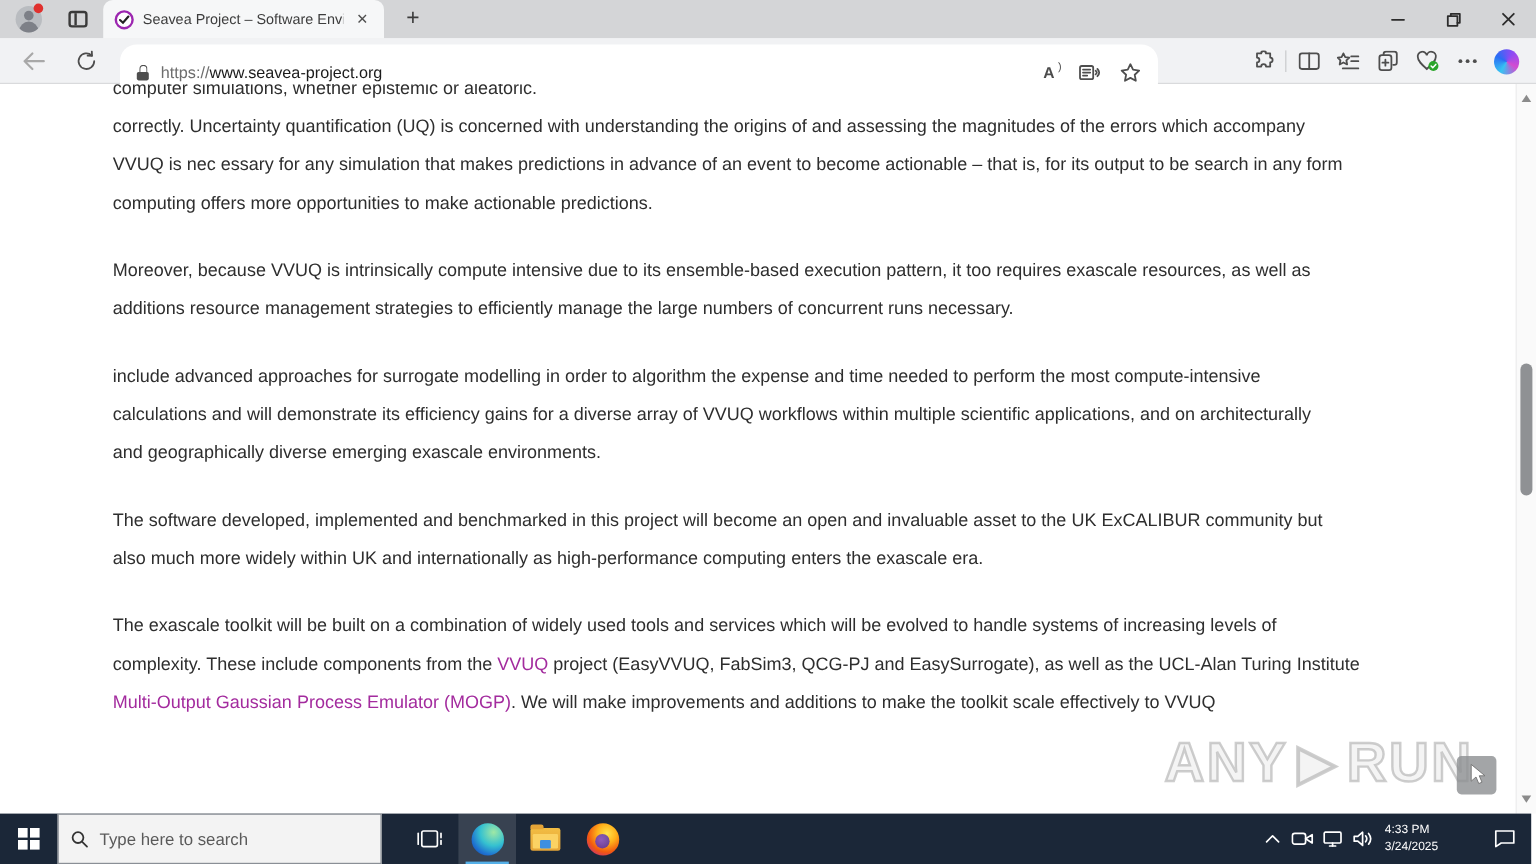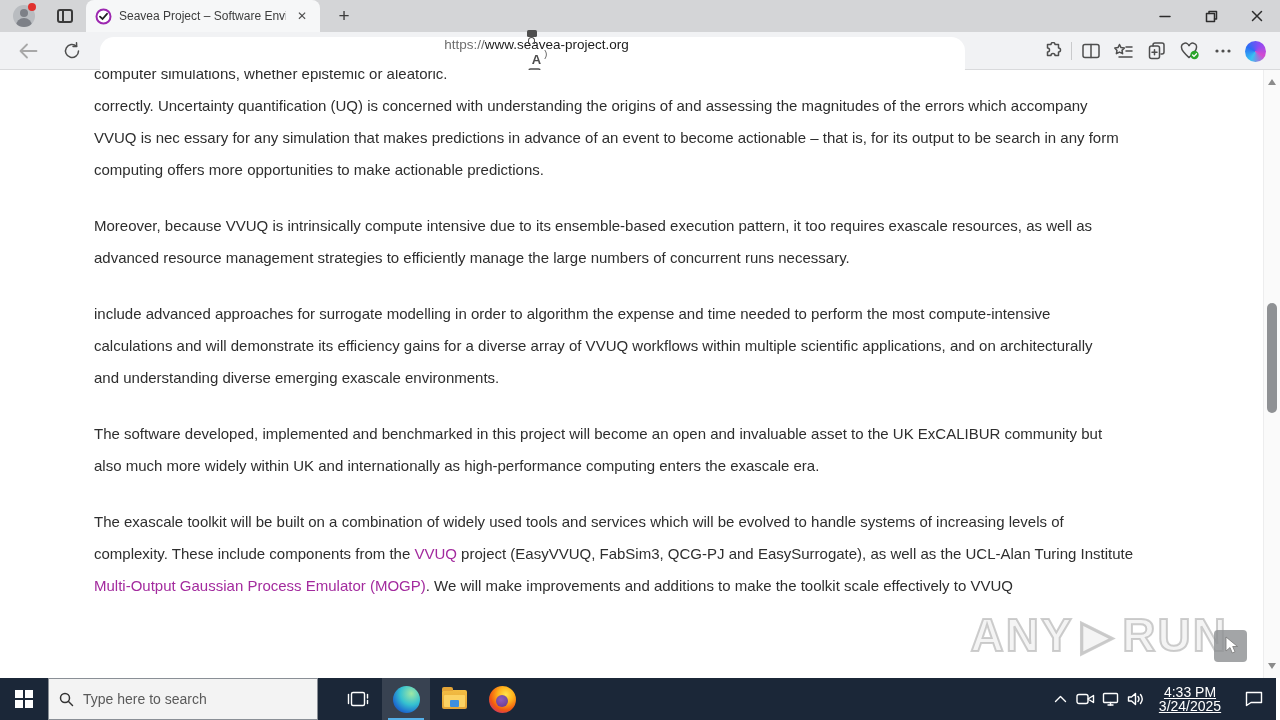--- a/index.html
+++ b/index.html
@@ -21,21 +21,21 @@
   .tab-title { flex:1; font-size:12px; color:#3d3d3d; white-space:nowrap; overflow:hidden; margin:0 7px; }
   .tab-close { width:18px; height:18px; display:flex; align-items:center; justify-content:center; color:#4f4f4f; font-size:12px; border-radius:4px; }
   .new-tab { position:absolute; left:330px; top:2px; width:28px; height:28px; display:flex; align-items:center; justify-content:center; color:#3c3c3c; font-size:19px; font-weight:300; }
 
   .win-controls { position:absolute; right:0; top:0; height:32px; display:flex; }
   .win-btn { width:46px; height:32px; display:flex; align-items:center; justify-content:center; color:#2c2c2c; }
 
   
   .toolbar { position:absolute; top:32px; left:0; right:0; height:38px; background:#f1f2f4; border-bottom:1px solid #d9dadc; }
   .nav-btn { position:absolute; top:7px; width:24px; height:24px; display:flex; align-items:center; justify-content:center; }
-  .url-pill { position:absolute; left:100px; top:5px; width:865px; height:46px; background:#fff; border-radius:14px; display:flex; align-items:center; padding:0 6px 0 14px;flex-direction:column; }
+  .url-pill { position:absolute; left:100px; top:5px; width:865px; height:46px; background:#fff; border-radius:14px; display:flex; align-items:center; padding:0 6px 0 14px; }
   .lock { width:10px; height:13px; position:relative; margin-right:10px; }
   .lock .shackle { position:absolute; top:0; left:1.5px; width:7px; height:7px; border:1.5px solid #4e4e4e; border-bottom:none; border-radius:4px 4px 0 0; }
   .lock .lbody { position:absolute; bottom:0; left:0; width:10px; height:7px; background:#4e4e4e; border-radius:1.5px; }
   .url-text { font-size:13.5px; color:#1b1b1b; }
   .url-scheme { color:#6d6d6d; }
   .pill-spacer { flex:1; }
   .pill-icon { width:34px; height:26px; display:flex; align-items:center; justify-content:center; }
   .read-aloud { font-size:13px; color:#4c4c4c; font-weight:bold; position:relative; }
   .read-aloud .wave { position:absolute; top:-3px; right:-6px; font-size:9px; font-weight:normal; }
   .tool-cluster { position:absolute; right:8px; top:5px; height:28px; display:flex; align-items:center; }
@@ -78,21 +78,21 @@
   .tb-btn.active::after { content:""; position:absolute; bottom:0; left:6px; right:6px; height:2px; background:#55b0e8; }
   .edge-orb { width:27px; height:27px; border-radius:50%; background:radial-gradient(circle at 68% 28%, #9fe8a5 0%, #35c1d0 42%, #1e6fd0 72%, #123f8f 100%); }
   .folder { width:25px; height:19px; background:linear-gradient(#f2bd43,#e4a437); border-radius:2px; position:relative; }
   .folder::before { content:""; position:absolute; top:-3px; left:0; width:11px; height:4px; background:#e4a437; border-radius:2px 2px 0 0; }
   .folder::after { content:""; position:absolute; left:2px; right:2px; top:5px; bottom:2px; background:#fbd263; border-radius:1px; }
   .folder .clip { position:absolute; left:8px; bottom:2px; width:9px; height:7px; background:#3d8fe0; z-index:2; border-radius:1px; }
   .ff-orb { width:27px; height:27px; border-radius:50%; background:radial-gradient(circle at 62% 32%, #ffe44d 0%, #ffb11a 32%, #f2590f 62%, #c22a83 88%, #7a2e9e 100%); position:relative; }
   .ff-orb::after { content:""; position:absolute; left:7px; top:9px; width:12px; height:12px; border-radius:50%; background:radial-gradient(circle at 40% 40%, #7b4bd6, #4a2a9c); opacity:.85; }
   .tray { margin-left:auto; display:flex; align-items:center; }
   .tray-icon { width:25px; height:42px; display:flex; align-items:center; justify-content:center; }
-  .clock { width:72px; text-align:center; color:#fff; font-size:14px; line-height:14px; margin:0 6px;text-decoration:underline; }
+  .clock { width:72px; text-align:left; color:#fff; font-size:10px; line-height:14px; margin:0 6px; }
   .action-center { width:44px; height:42px; display:flex; align-items:center; justify-content:center; }
 
   svg.stroke { fill:none; stroke:#4e4e4e; stroke-width:1.5; stroke-linecap:round; stroke-linejoin:round; }
   svg.stroke-light { fill:none; stroke:#a8a8a8; stroke-width:1.8; stroke-linecap:round; stroke-linejoin:round; }
   svg.stroke-white { fill:none; stroke:#fff; stroke-width:1.4; stroke-linecap:round; stroke-linejoin:round; }
 </style>
 </head>
 <body>
 
 <div class="stage">
@@ -233,26 +233,26 @@
         <div class="para flush">
           <div class="tline"><span>computer simulations, whether epistemic or aleatoric.</span></div>
           <div class="tline"><span>correctly. Uncertainty quantification (UQ) is concerned with understanding the origins of and assessing the magnitudes of the errors which accompany</span></div>
         </div>
         <div class="para flush">
           <div class="tline"><span>VVUQ is nec essary for any simulation that makes predictions in advance of an event to become actionable – that is, for its output to be search in any form</span></div>
           <div class="tline"><span>computing offers more opportunities to make actionable predictions.</span></div>
         </div>
         <div class="para">
           <div class="tline"><span>Moreover, because VVUQ is intrinsically compute intensive due to its ensemble-based execution pattern, it too requires exascale resources, as well as</span></div>
-          <div class="tline"><span>advanced resource management strategies to efficiently manage the large numbers of concurrent runs necessary.</span></div>
+          <div class="tline"><span>additions resource management strategies to efficiently manage the large numbers of concurrent runs necessary.</span></div>
         </div>
         <div class="para">
           <div class="tline"><span>include advanced approaches for surrogate modelling in order to algorithm the expense and time needed to perform the most compute-intensive</span></div>
           <div class="tline"><span>calculations and will demonstrate its efficiency gains for a diverse array of VVUQ workflows within multiple scientific applications, and on architecturally</span></div>
-          <div class="tline"><span>and understanding diverse emerging exascale environments.</span></div>
+          <div class="tline"><span>and geographically diverse emerging exascale environments.</span></div>
         </div>
         <div class="para">
           <div class="tline"><span>The software developed, implemented and benchmarked in this project will become an open and invaluable asset to the UK ExCALIBUR community but</span></div>
           <div class="tline"><span>also much more widely within UK and internationally as high-performance computing enters the exascale era.</span></div>
         </div>
         <div class="para">
           <div class="tline"><span>The exascale toolkit will be built on a combination of widely used tools and services which will be evolved to handle systems of increasing levels of</span></div>
           <div class="tline"><span>complexity. These include components from the </span><span class="link">VVUQ</span><span> project (EasyVVUQ, FabSim3, QCG-PJ and EasySurrogate), as well as the UCL-Alan Turing Institute</span></div>
           <div class="tline"><span class="link">Multi-Output Gaussian Process Emulator (MOGP)</span><span>. We will make improvements and additions to make the toolkit scale effectively to VVUQ</span></div>
         </div>

